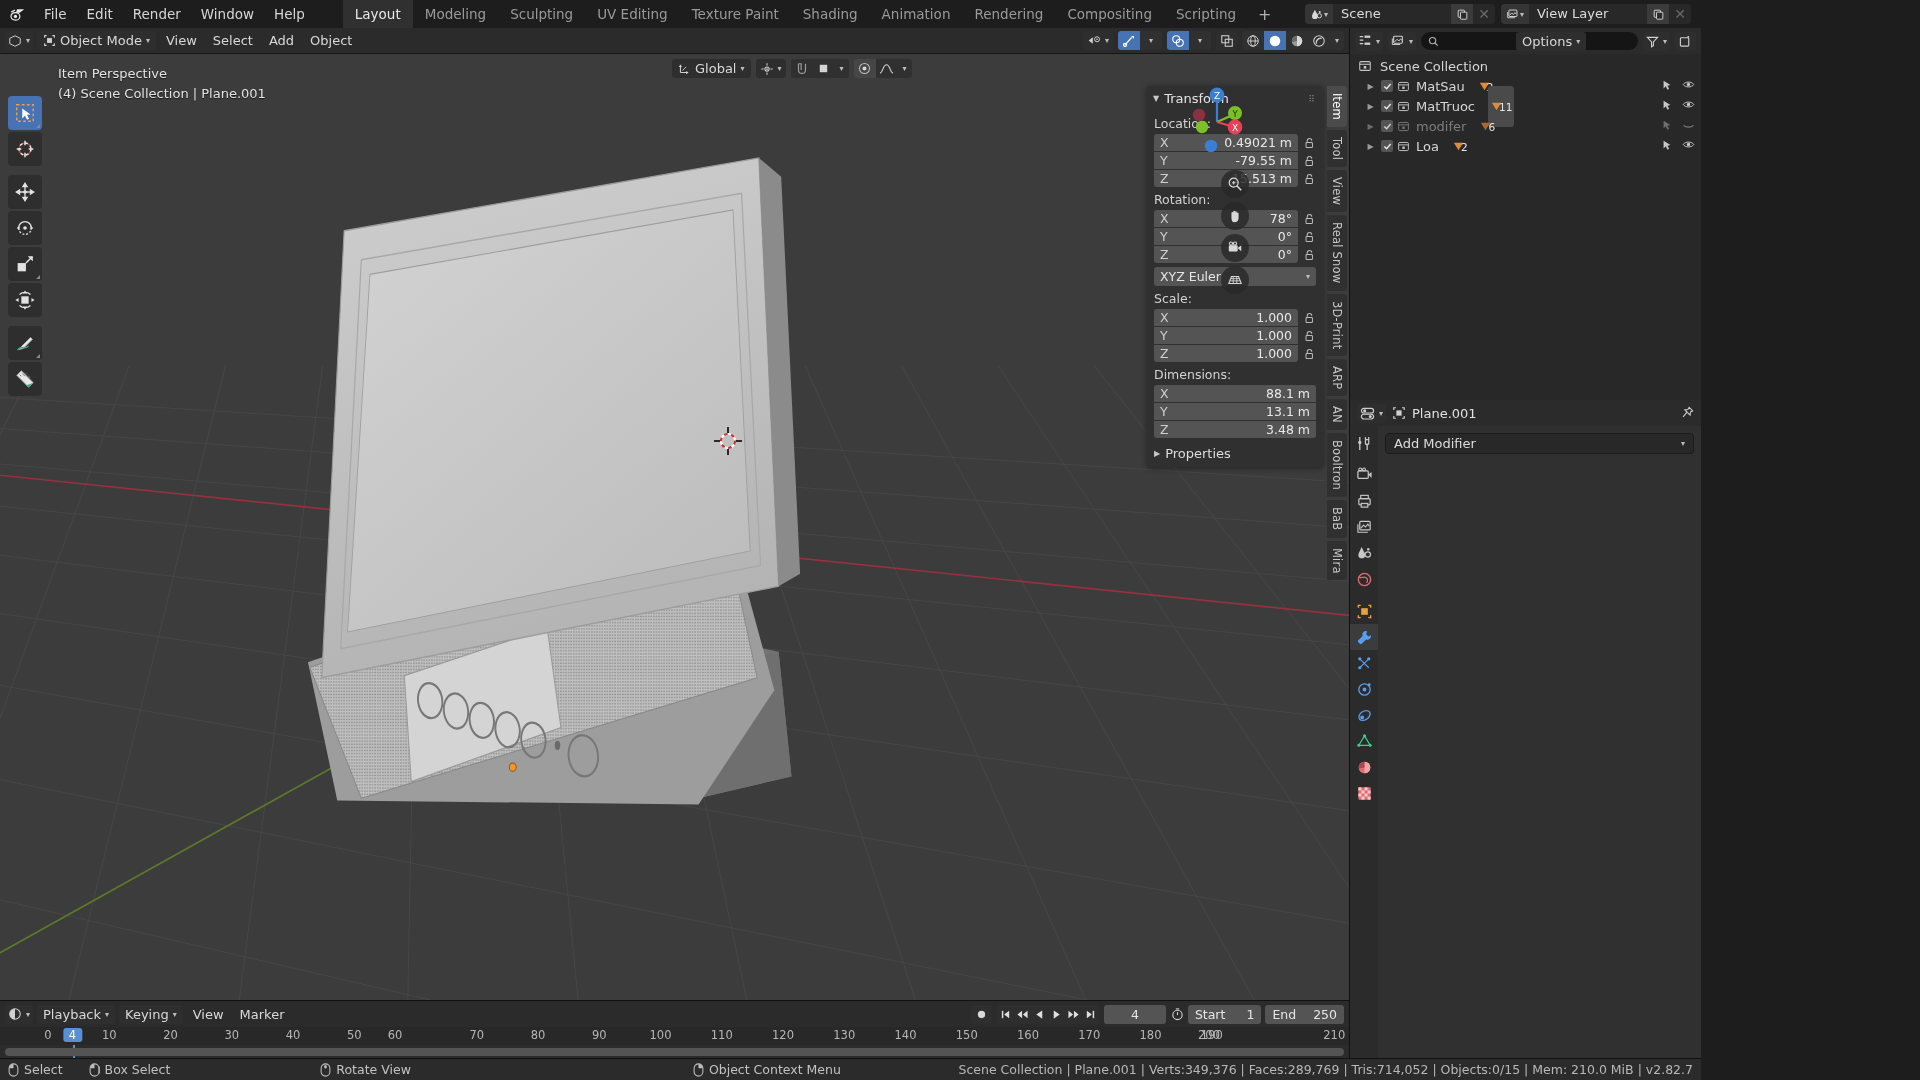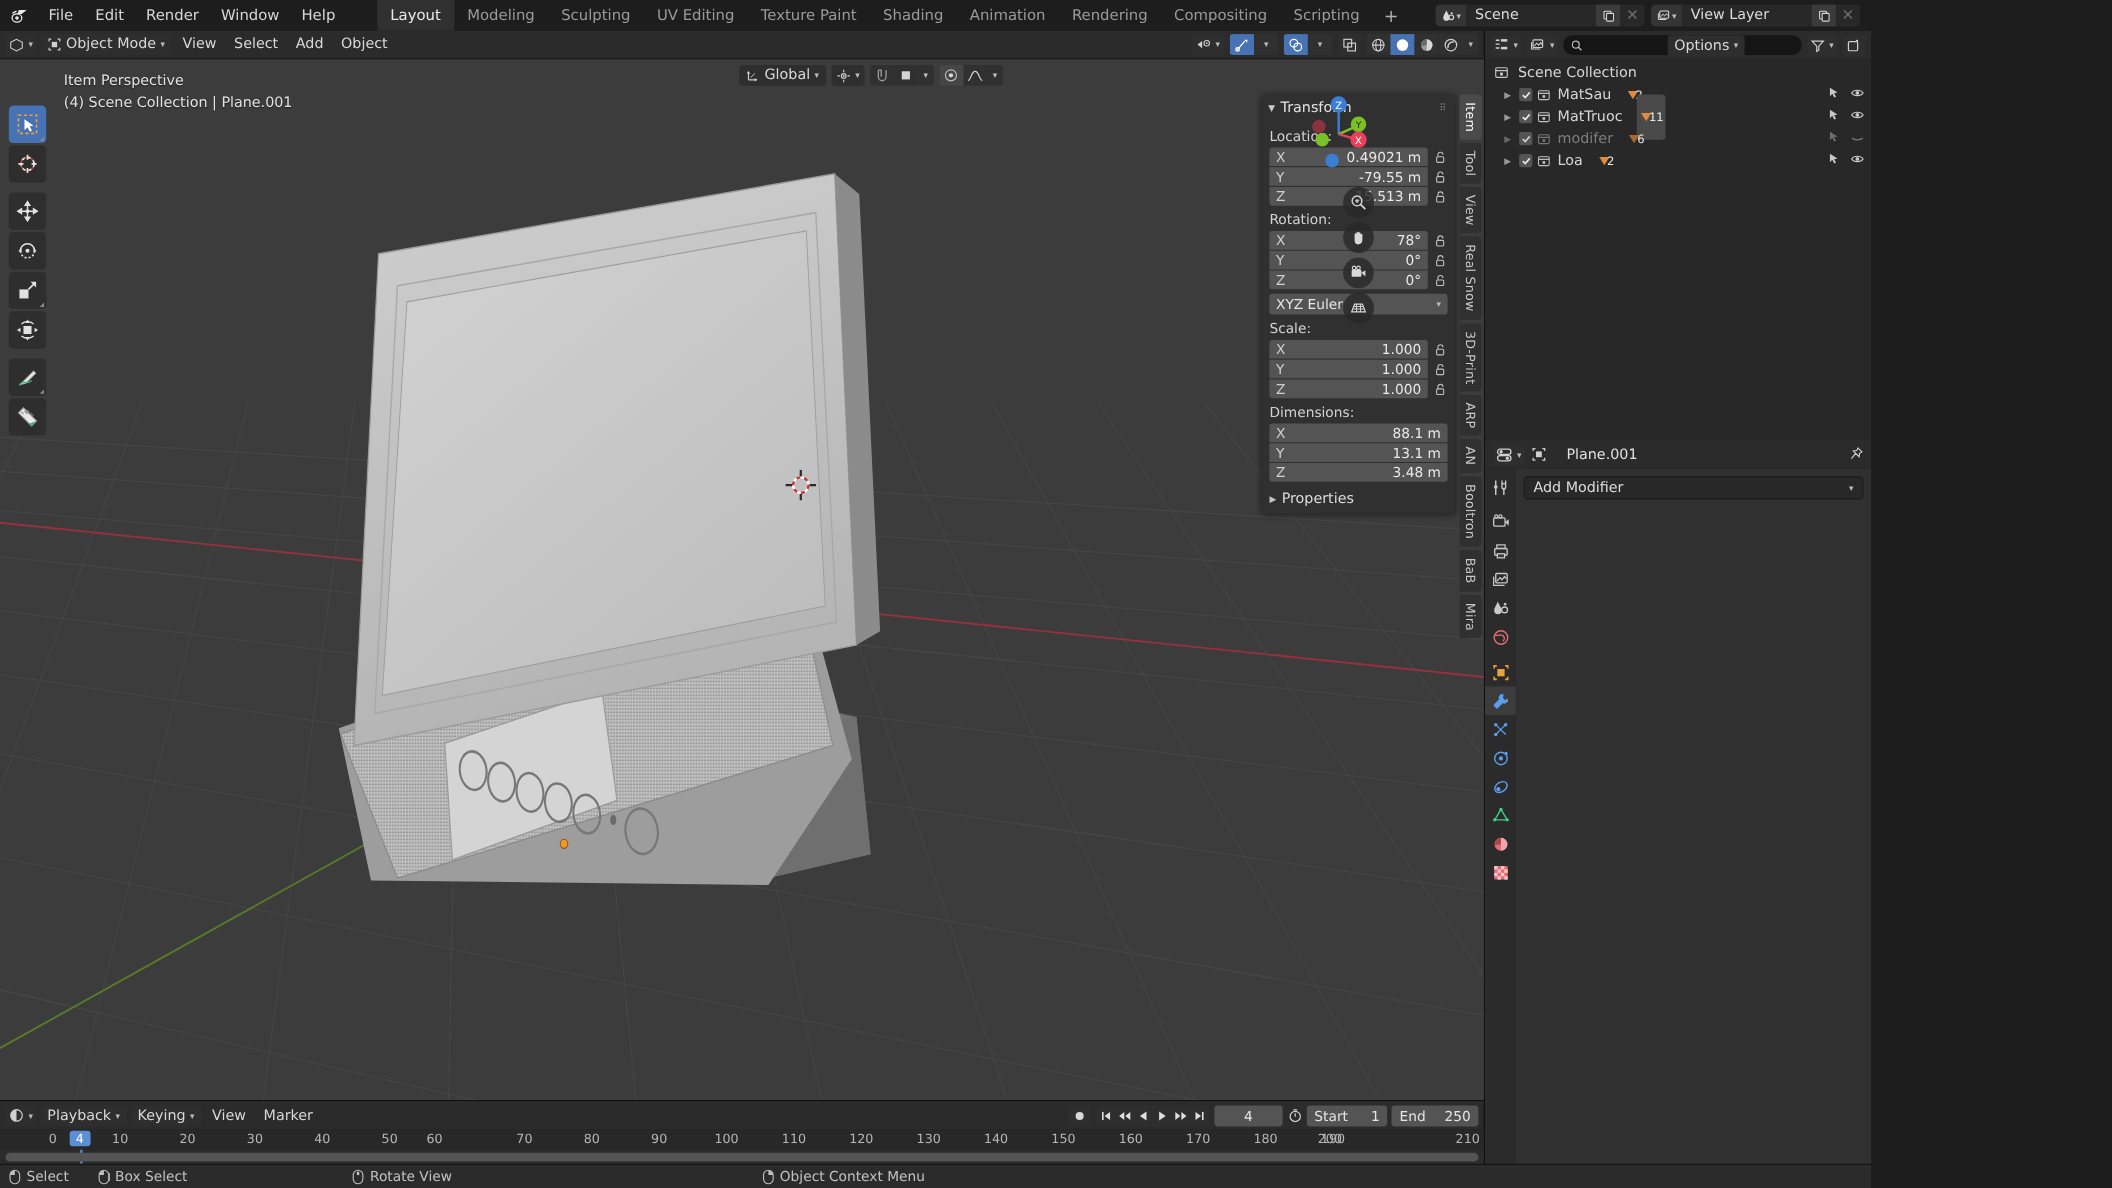--- a/index.html
+++ b/index.html
@@ -105,21 +105,21 @@
   .ol-row .arrow { width:13px; text-align:center; font-size:8px; color:#9a9a9a; }
   .ol-cb { width:12px; height:12px; border-radius:2px; background:#545454; display:flex; align-items:center; justify-content:center; }
   .ol-name { margin-left:2px; }
   .ol-badge { display:inline-flex; align-items:center; margin-left:9px; position:relative; }
   .ol-badge .cnt { font-size:10.5px; color:#e8e8e8; margin-left:-4px; align-self:flex-end; }
   .ol-right { margin-left:auto; display:flex; align-items:center; gap:9px; }
 
   
   .props { flex:1; display:flex; flex-direction:column; background:#1d1d1d; min-height:0; }
   .pr-header { height:26px; background:#2b2b2b; display:flex; align-items:center; gap:6px; padding:0 7px; }
-  .pr-breadcrumb { display:flex; align-items:flex-start; gap:18px; font-size:13px; color:#e0e0e0; }
+  .pr-breadcrumb { display:flex; align-items:flex-start; gap:6px; font-size:13px; color:#e0e0e0; }
   .pr-main { flex:1; display:flex; min-height:0; }
   .pr-tabs { width:28px; background:#2b2b2b; display:flex; flex-direction:column; align-items:center; padding-top:4px; gap:0px; }
   .pr-tab { width:28px; height:26px; display:flex; align-items:center; justify-content:center; position:relative; }
   .pr-tab.active { background:#3c3c3c; }
   .pr-tab.sep { margin-top:6px; }
   .pr-content { flex:1; background:#303030; padding:7px; }
   .addmod { height:21px; background:#282828; border:1px solid #1b1b1b; border-radius:4px; display:flex; align-items:center; justify-content:space-between; padding:0 8px; font-size:13px; color:#dcdcdc; }
 
   
   .statusbar { flex:0 0 22px; background:#2b2b2b; display:flex; align-items:center; padding:0 8px; font-size:12.5px; color:#c2c2c2; gap:4px; border-top:1px solid #111; }
@@ -1223,14 +1223,15 @@
         </svg>
       <span>Rotate View</span>
     </div>
     <div class="sb-item" style="margin-left:256px">
       <svg class="mouse-ico" viewBox="0 0 12 16">
           <rect x="1" y="1" width="10" height="14" rx="5" fill="none" stroke="#bdbdbd" stroke-width="1.2"></rect>
           <path d="M11 6 V6 a5 5 0 0 0-5-5 V6z" fill="#bdbdbd"></path>
         </svg>
       <span>Object Context Menu</span>
     </div>
+    <div class="sb-right">Scene Collection | Plane.001 | Verts:349,376 | Faces:289,769 | Tris:714,052 | Objects:0/15 | Mem: 210.0 MiB | v2.82.7</div>
   </div>
 </div>
 
 </body></html>

